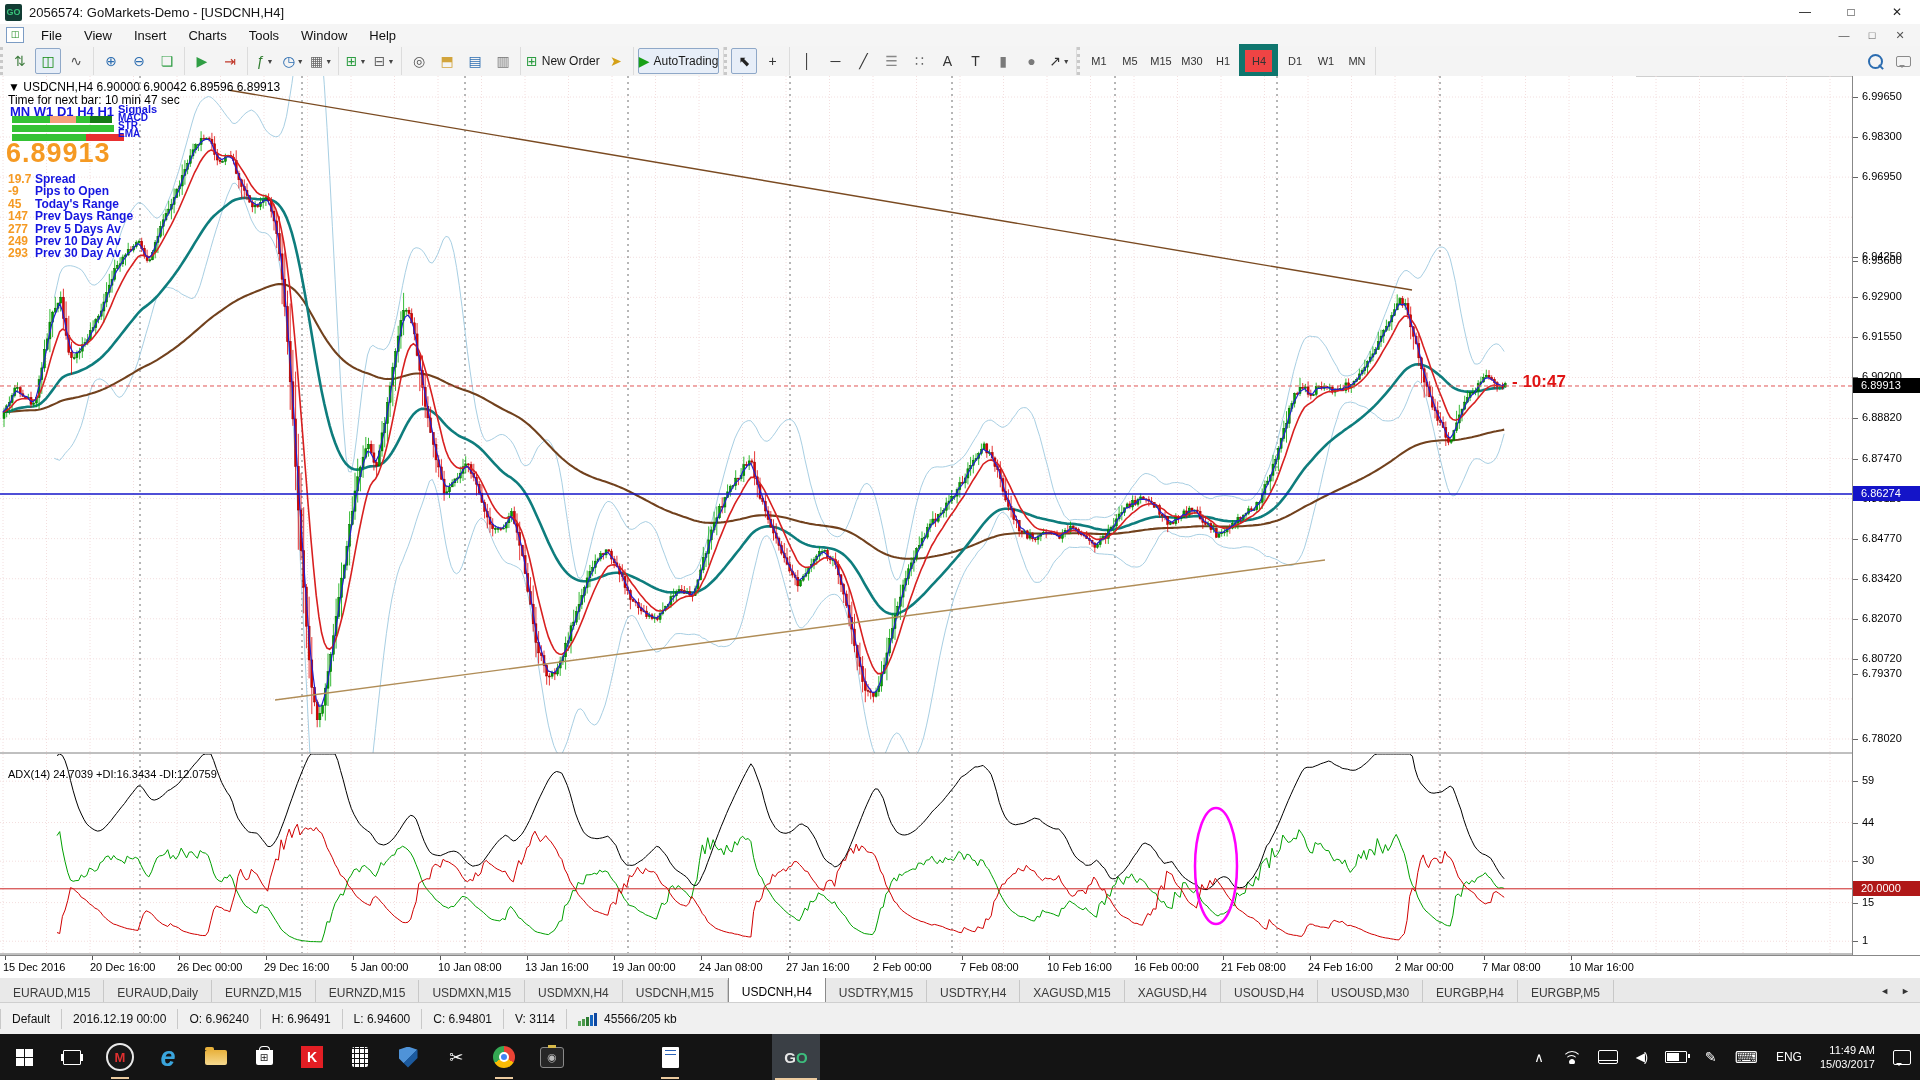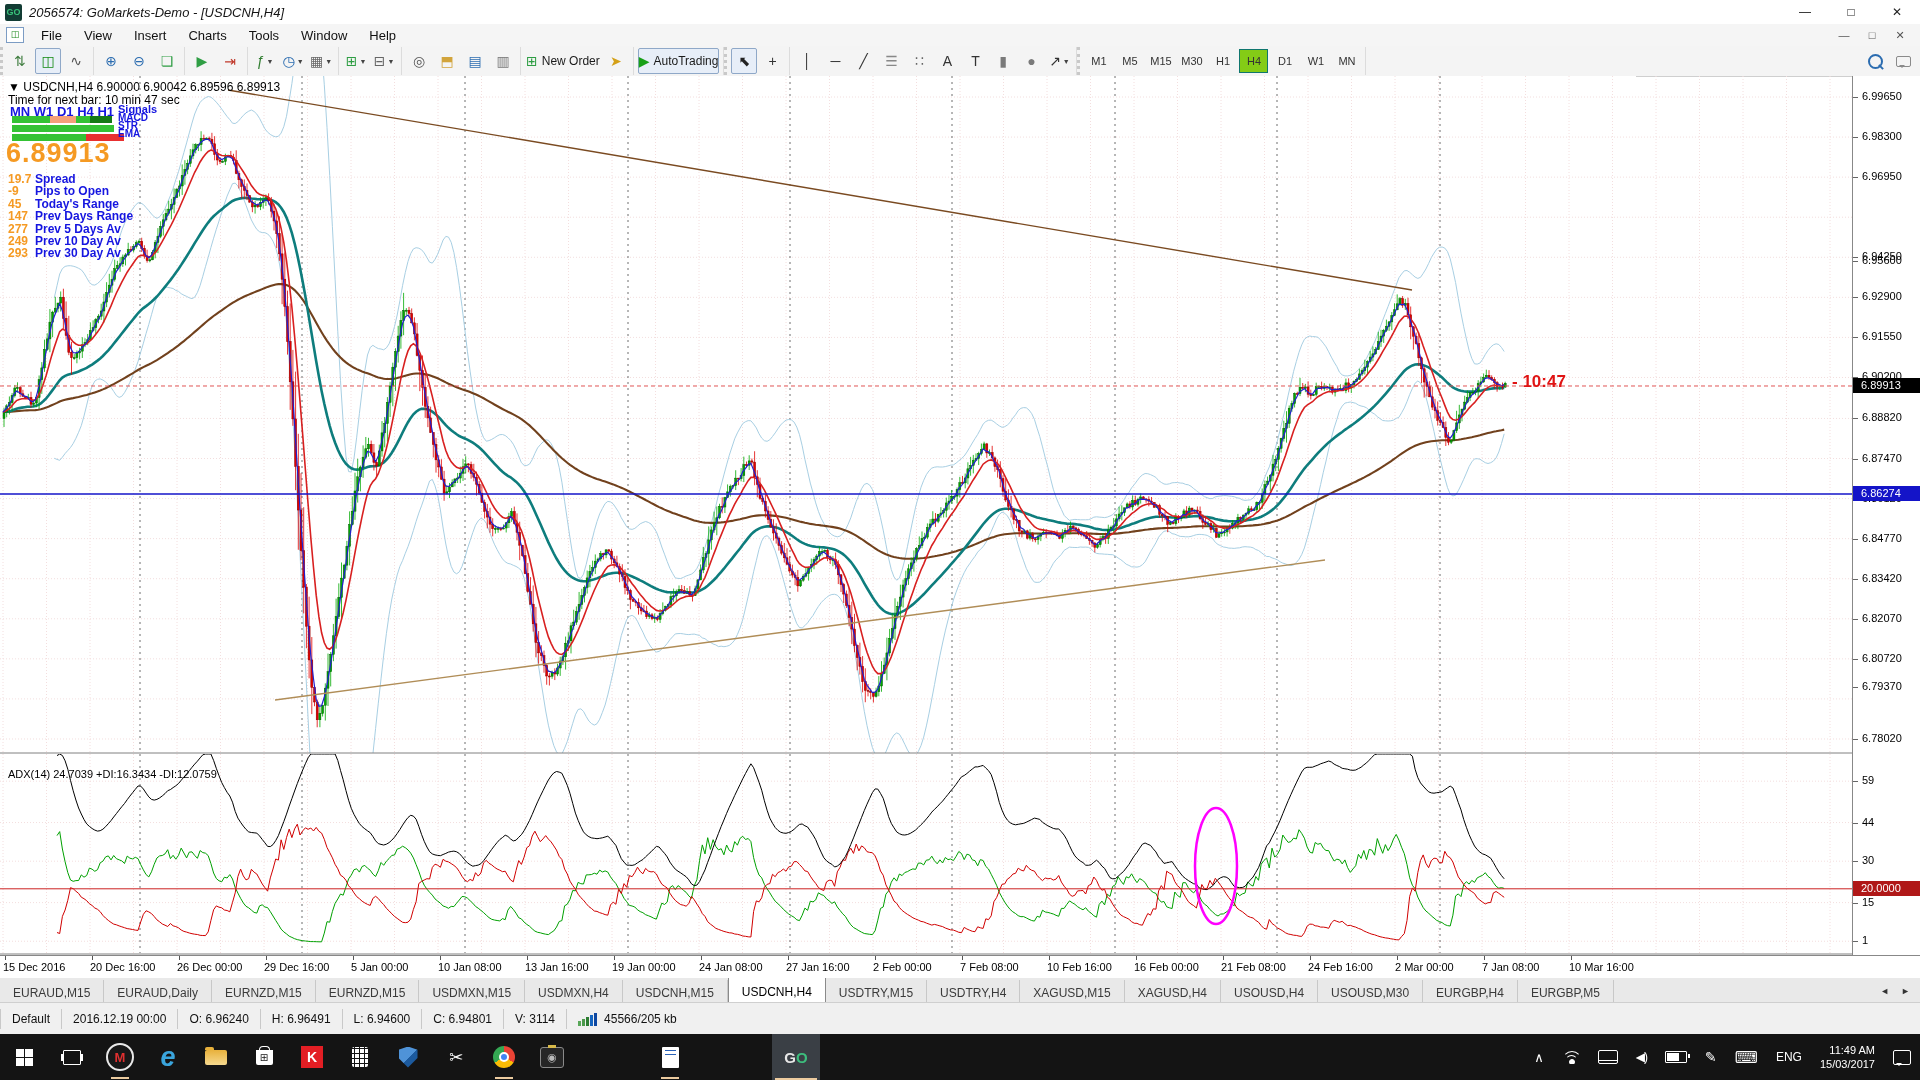--- a/index.html
+++ b/index.html
@@ -3,21 +3,21 @@
 <meta charset="utf-8">
 <style>
   html,body{margin:0;padding:0;width:1920px;height:1080px;overflow:hidden;
     font-family:"Liberation Sans","DejaVu Sans",sans-serif;background:#fff;}
   .abs{position:absolute;}
   
   #titlebar{left:0;top:0;width:1920px;height:24px;background:#ffffff;border-bottom:1px solid #e6e6e6;
     display:flex;align-items:center;}
   .app-ico{width:17px;height:17px;margin:0 7px 0 5px;background:#123c34;border-radius:2px;
     color:#39c07a;font-size:9px;font-weight:bold;display:flex;align-items:center;justify-content:center;}
-  #titlebar .title{font-size:13px;color:#151515;font-style:italic;}
+  #titlebar .title{font-size:13px;color:#151515;}
   .win-btns{margin-left:auto;display:flex;height:24px;}
   .win-btn{width:46px;height:24px;display:flex;align-items:center;justify-content:center;
     font-size:12px;color:#222;}
   
   #menubar{left:0;top:24px;width:1920px;height:22px;background:#f5f5f5;display:flex;align-items:center;
     font-size:13px;color:#111;border-bottom:1px solid #ddd;}
   .chart-mini{width:16px;height:14px;border:1px solid #7c9cc4;background:#fff;margin:0 6px 0 6px;
     color:#1d8a1d;font-size:9px;line-height:12px;text-align:center;}
   .menu-item{padding:2px 11px;}
   .child-ctrls{margin-left:auto;display:flex;margin-right:6px;}
@@ -28,21 +28,21 @@
     border-bottom:1px solid #cfcfcf;}
   .tgroup{display:flex;align-items:center;height:28px;padding:0 3px;border-right:1px solid #dcdcdc;}
   .tgroup.hd{border-left:3px dotted #c9c9c9;}
   .tbtn{min-width:24px;height:24px;margin:0 1px;display:flex;align-items:center;justify-content:center;
     font-size:14px;border:1px solid transparent;border-radius:2px;background:transparent;}
   .tbtn.on{border:1px solid #8fa8c8;background:#e7eef8;}
   .tbtn .dd{font-size:7px;color:#444;margin-left:2px;}
   .tbtn .lab{font-size:12px;color:#1a1a1a;margin-left:4px;}
   .tf-btn{min-width:27px;height:22px;margin:0 1px;display:flex;align-items:center;justify-content:center;
     font-size:11px;color:#333;border:1px solid transparent;}
-  .tf-btn.on{border:1px solid #0f766e;background:#84cc16;}
+  .tf-btn.on{border:6px solid #0f766e;background:#ef4444;}
   .sp{flex:1;}
   .ico-mag{width:11px;height:11px;border:2px solid #2b6cb0;border-radius:50%;position:relative;}
   .ico-mag::after{content:"";position:absolute;width:6px;height:2px;background:#2b6cb0;
     transform:rotate(45deg);left:8px;top:10px;}
   .ico-chat{width:13px;height:9px;border:1.5px solid #8a8a8a;border-radius:2px;position:relative;}
   .ico-chat::after{content:"";position:absolute;left:2px;top:8px;border:3px solid transparent;
     border-top-color:#8a8a8a;}
   
   #chart-region{left:0;top:76px;width:1636px;height:901px;background:#fff;}
   #chart-svg{position:absolute;left:0;top:0;}
@@ -1594,21 +1594,21 @@
       <div class="pa-label" style="top: 214.34px;">6.92900</div>
       <div class="pa-label" style="top: 254.408px;">6.91550</div>
       <div class="pa-label" style="top: 294.476px;">6.90200</div>
       <div class="pa-label" style="top: 335.434px;">6.88820</div>
       <div class="pa-label" style="top: 375.502px;">6.87470</div>
       <div class="pa-label" style="top: 415.57px;">6.86120</div>
       <div class="pa-label" style="top: 455.638px;">6.84770</div>
       <div class="pa-label" style="top: 495.706px;">6.83420</div>
       <div class="pa-label" style="top: 535.774px;">6.82070</div>
       <div class="pa-label" style="top: 575.842px;">6.80720</div>
-      <div class="pa-label" style="top: 604px;">6.79370</div>
+      <div class="pa-label" style="top: 591px;">6.79370</div>
       <div class="pa-label" style="top: 655.978px;">6.78020</div>
       <div class="pa-label" style="top: 698.16px;">59</div>
       <div class="pa-label" style="top: 739.56px;">44</div>
       <div class="pa-label" style="top: 778.2px;">30</div>
       <div class="pa-label" style="top: 819.6px;">15</div>
       <div class="pa-label" style="top: 858.24px;">1</div>
       <div class="pa-box" style="top: 301.994px; background: rgb(0, 0, 0);">6.89913</div>
       <div class="pa-box" style="top: 410px; background: rgb(20, 20, 200);">6.86274</div>
       <div class="pa-box" style="top: 804.8px; background: rgb(176, 24, 24);">20.0000</div>
     </div>
@@ -1641,21 +1641,21 @@
       <div class="ta-label" style="left: 1047px;">10 Feb 16:00</div>
       <div class="ta-tick" style="left: 1136px;"></div>
       <div class="ta-label" style="left: 1134px;">16 Feb 00:00</div>
       <div class="ta-tick" style="left: 1223px;"></div>
       <div class="ta-label" style="left: 1221px;">21 Feb 08:00</div>
       <div class="ta-tick" style="left: 1310px;"></div>
       <div class="ta-label" style="left: 1308px;">24 Feb 16:00</div>
       <div class="ta-tick" style="left: 1397px;"></div>
       <div class="ta-label" style="left: 1395px;">2 Mar 00:00</div>
       <div class="ta-tick" style="left: 1484px;"></div>
-      <div class="ta-label" style="left: 1482px;">7 Jan 08:00</div>
+      <div class="ta-label" style="left: 1482px;">7 Mar 08:00</div>
       <div class="ta-tick" style="left: 1571px;"></div>
       <div class="ta-label" style="left: 1569px;">10 Mar 16:00</div>
     </div>
 </div>
 
 <div id="tabbar" class="abs">
     <div class="tab">EURAUD,M15</div>
     <div class="tab">EURAUD,Daily</div>
     <div class="tab">EURNZD,M15</div>
     <div class="tab">EURNZD,M15</div>

